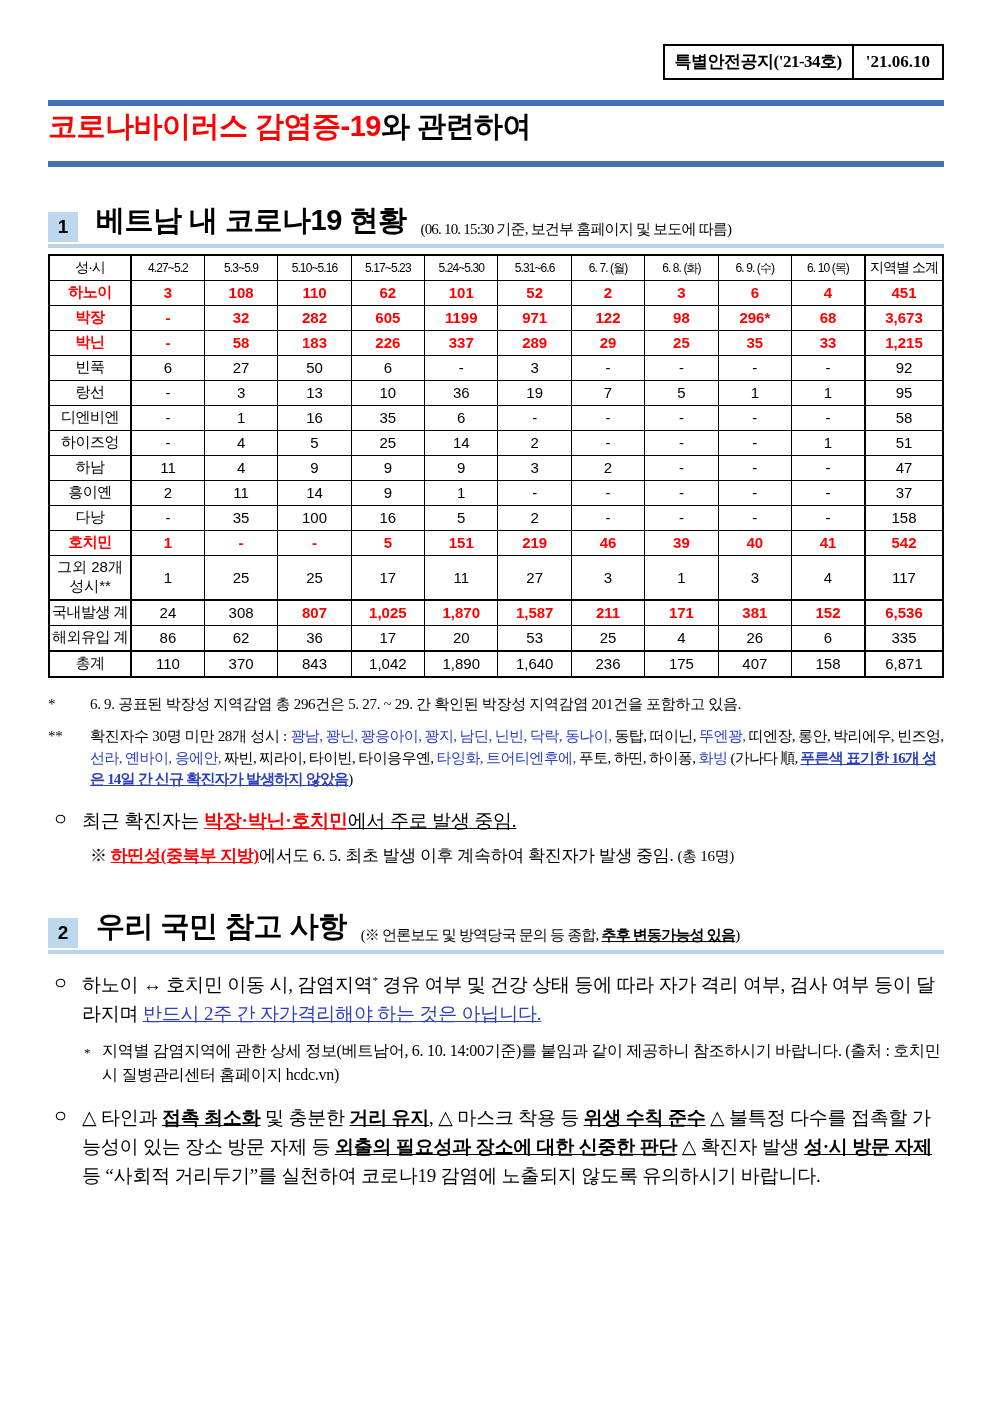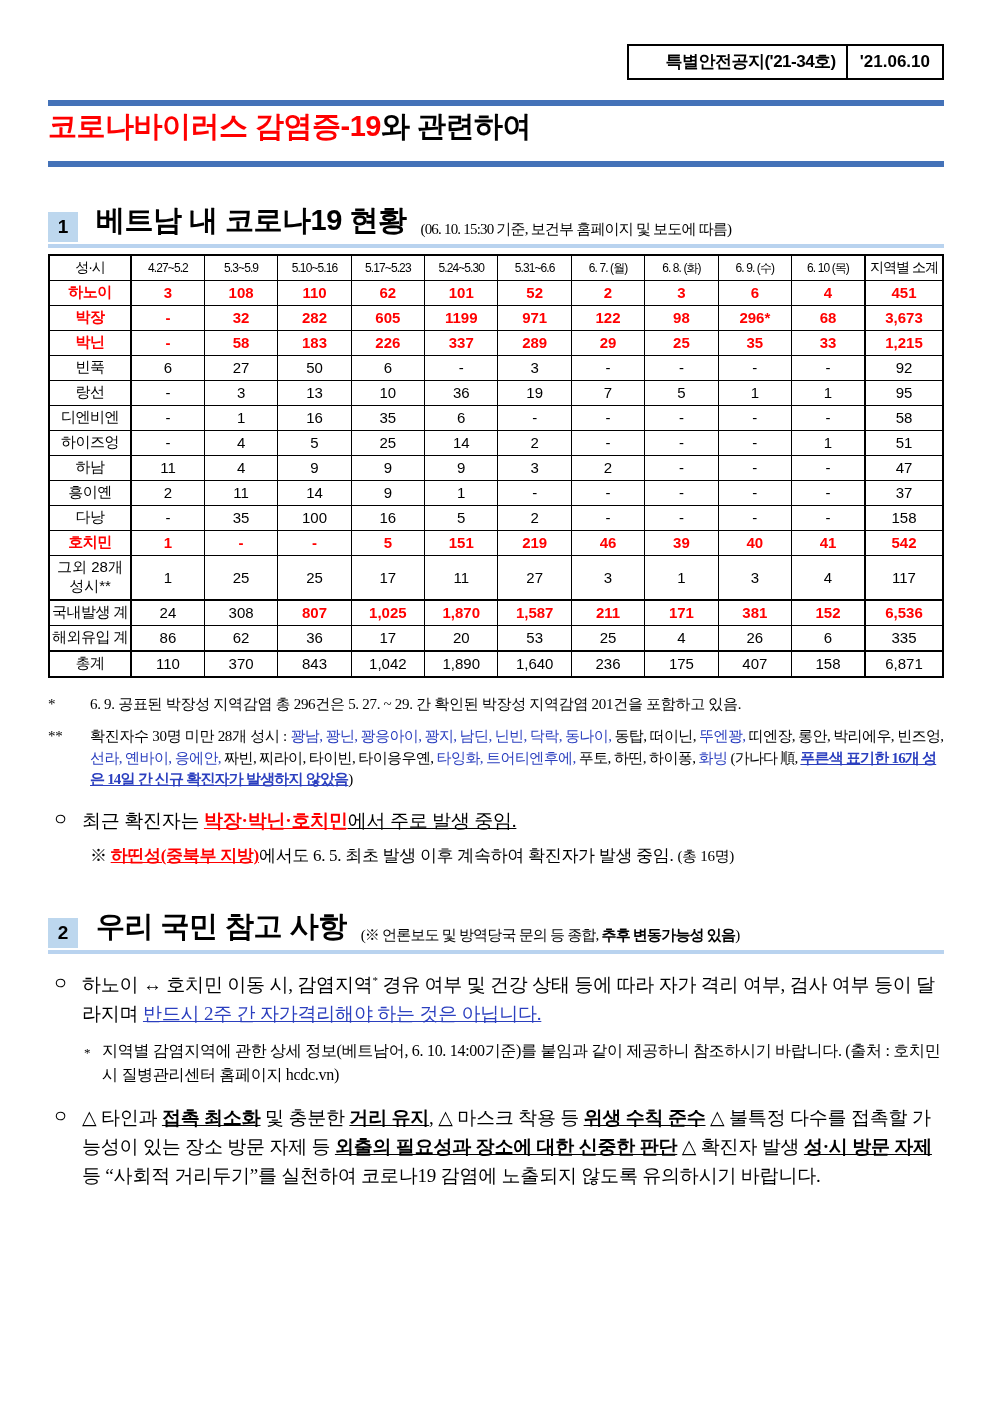--- a/index.html
+++ b/index.html
@@ -29,22 +29,21 @@
     justify-content: flex-end;
     padding-top: 44px;
   }
   .stamp {
     display: flex;
     align-items: stretch;
     border: 2px solid #000;
     font-weight: bold;
     font-size: 17px;
     line-height: 1;
-    font-family: Liberation Sans, sans-serif;
-    padding-left: 26px;
+    font-family: Liberation Serif, serif;
   }
   .stamp-left {
     padding: 7px 10px 8px 10px;
     letter-spacing: -0.5px;
   }
   .stamp-right {
     padding: 7px 12px 8px 12px;
     border-left: 2px solid #000;
     letter-spacing: 0px;
   }
@@ -95,21 +94,21 @@
     margin-left: 18px;
     padding-bottom: 1px;
   }
   .section-note {
     font-size: 15px;
     margin-left: 14px;
     padding-bottom: 3px;
     letter-spacing: -0.8px;
     white-space: nowrap;
   }
-  .section-note .u { font-weight: bold; }
+  .section-note .u { text-decoration: underline; font-weight: bold; }
   .section-head-2 { margin-top: 40px; }
 
   
   table.stat {
     margin-top: 6px;
     border-collapse: collapse;
     width: 100%;
     table-layout: fixed;
     font-family: "Liberation Sans", "DejaVu Sans", sans-serif;
   }

